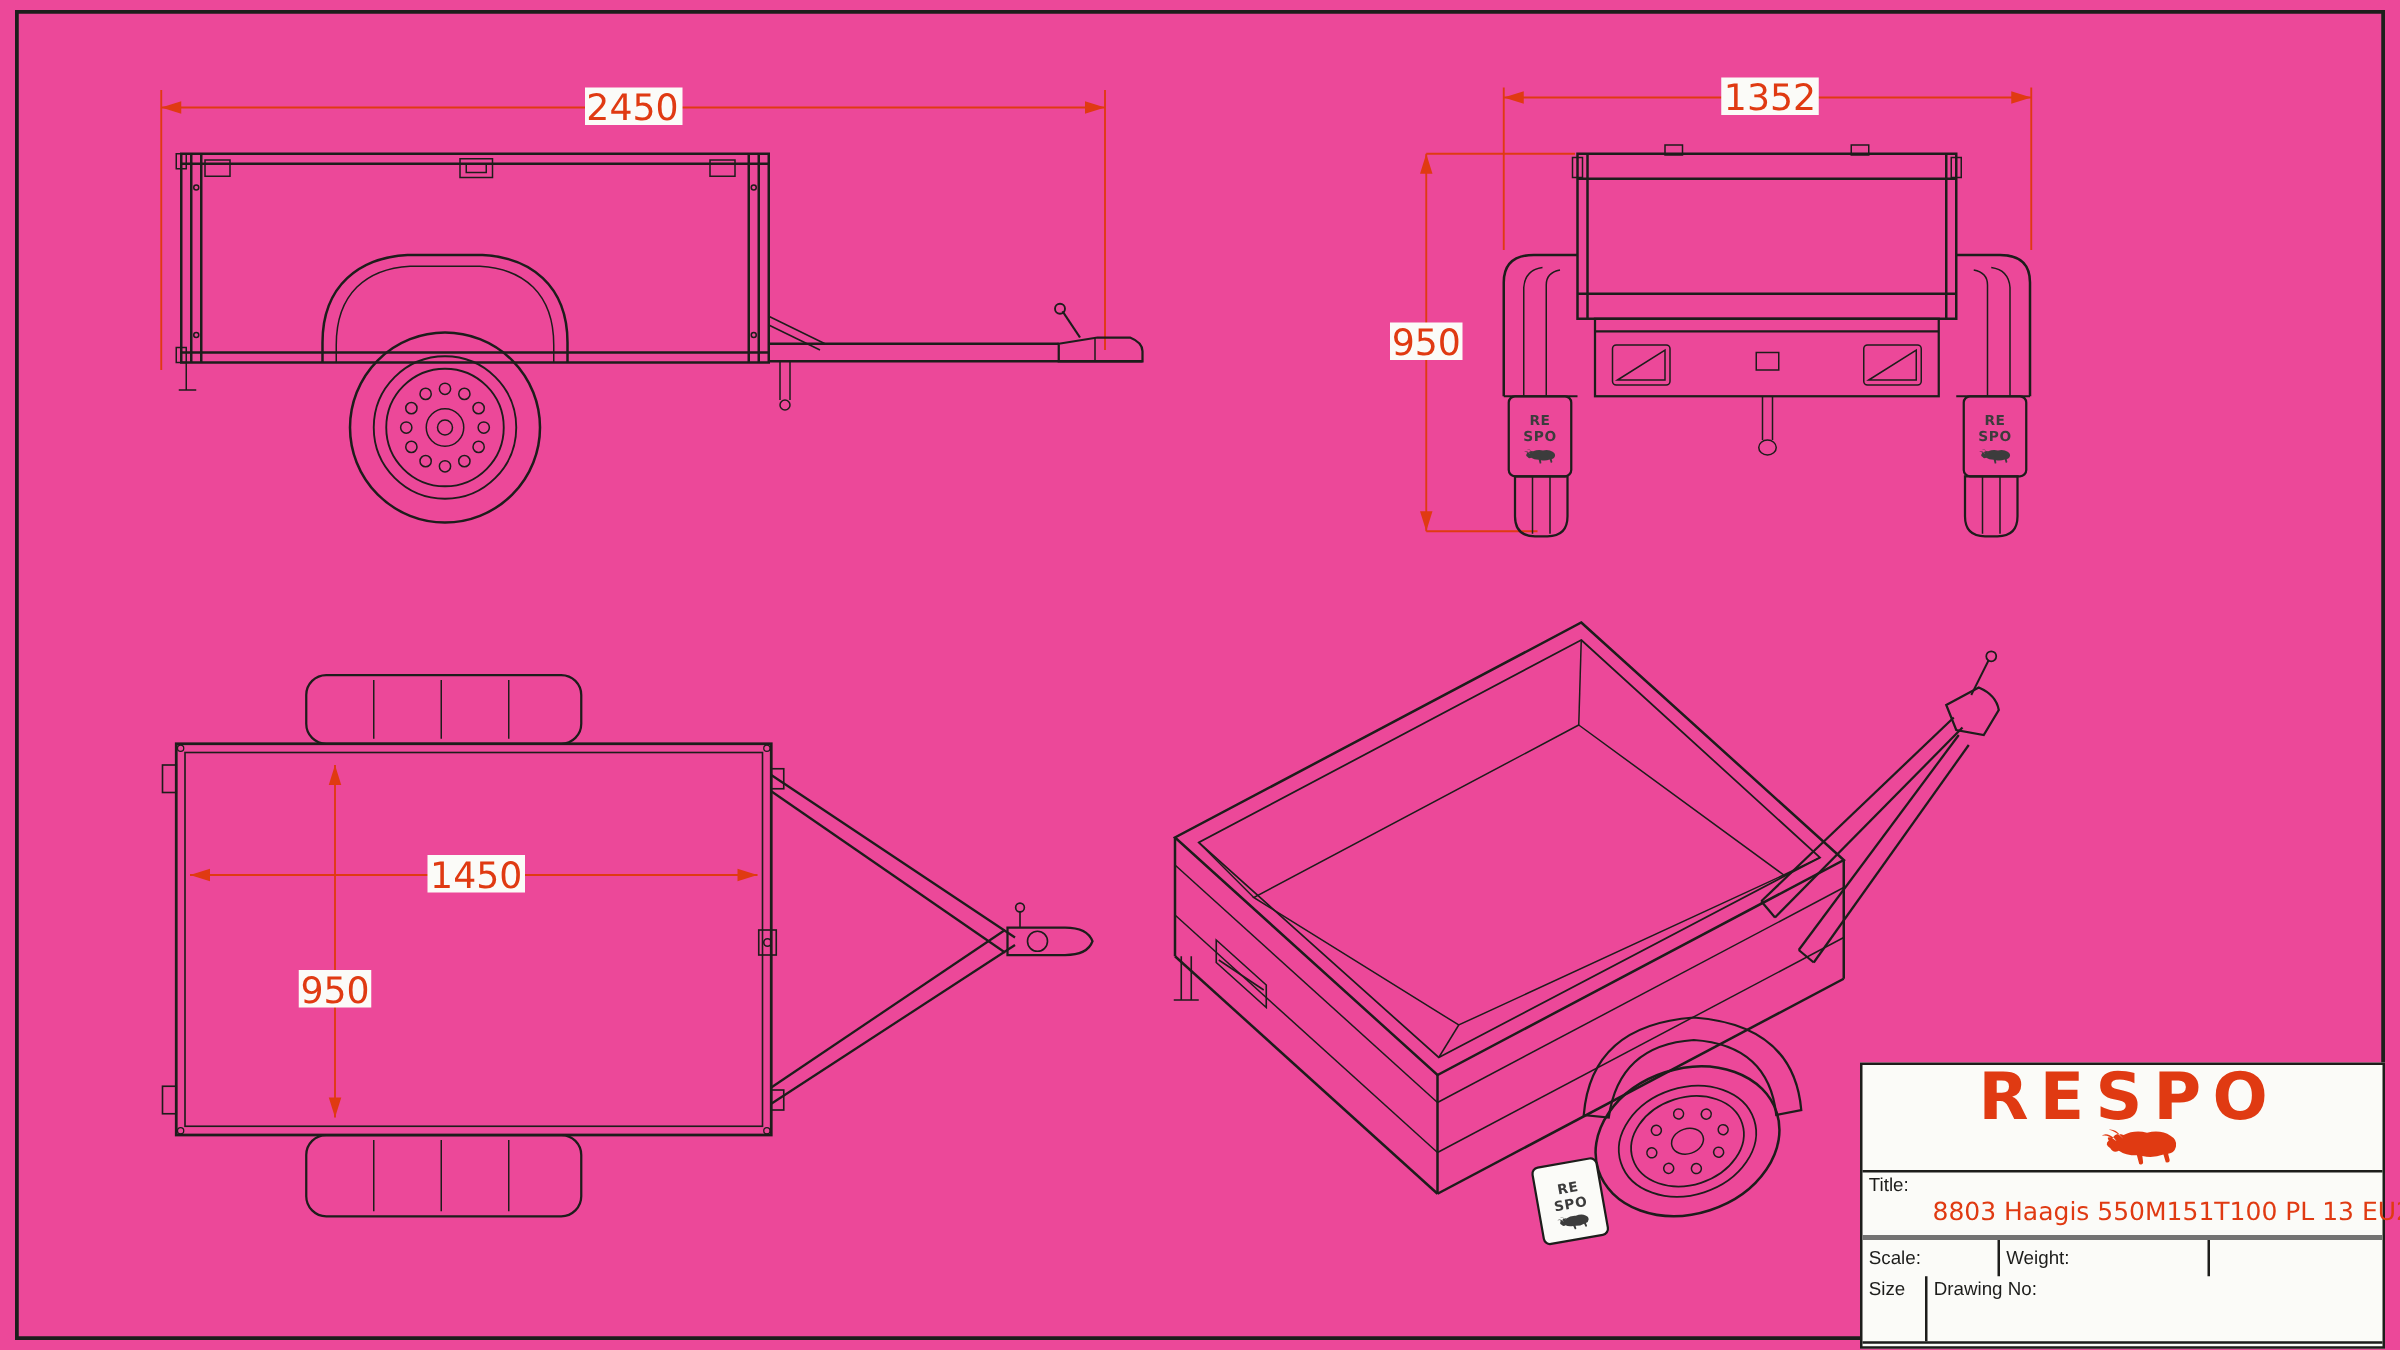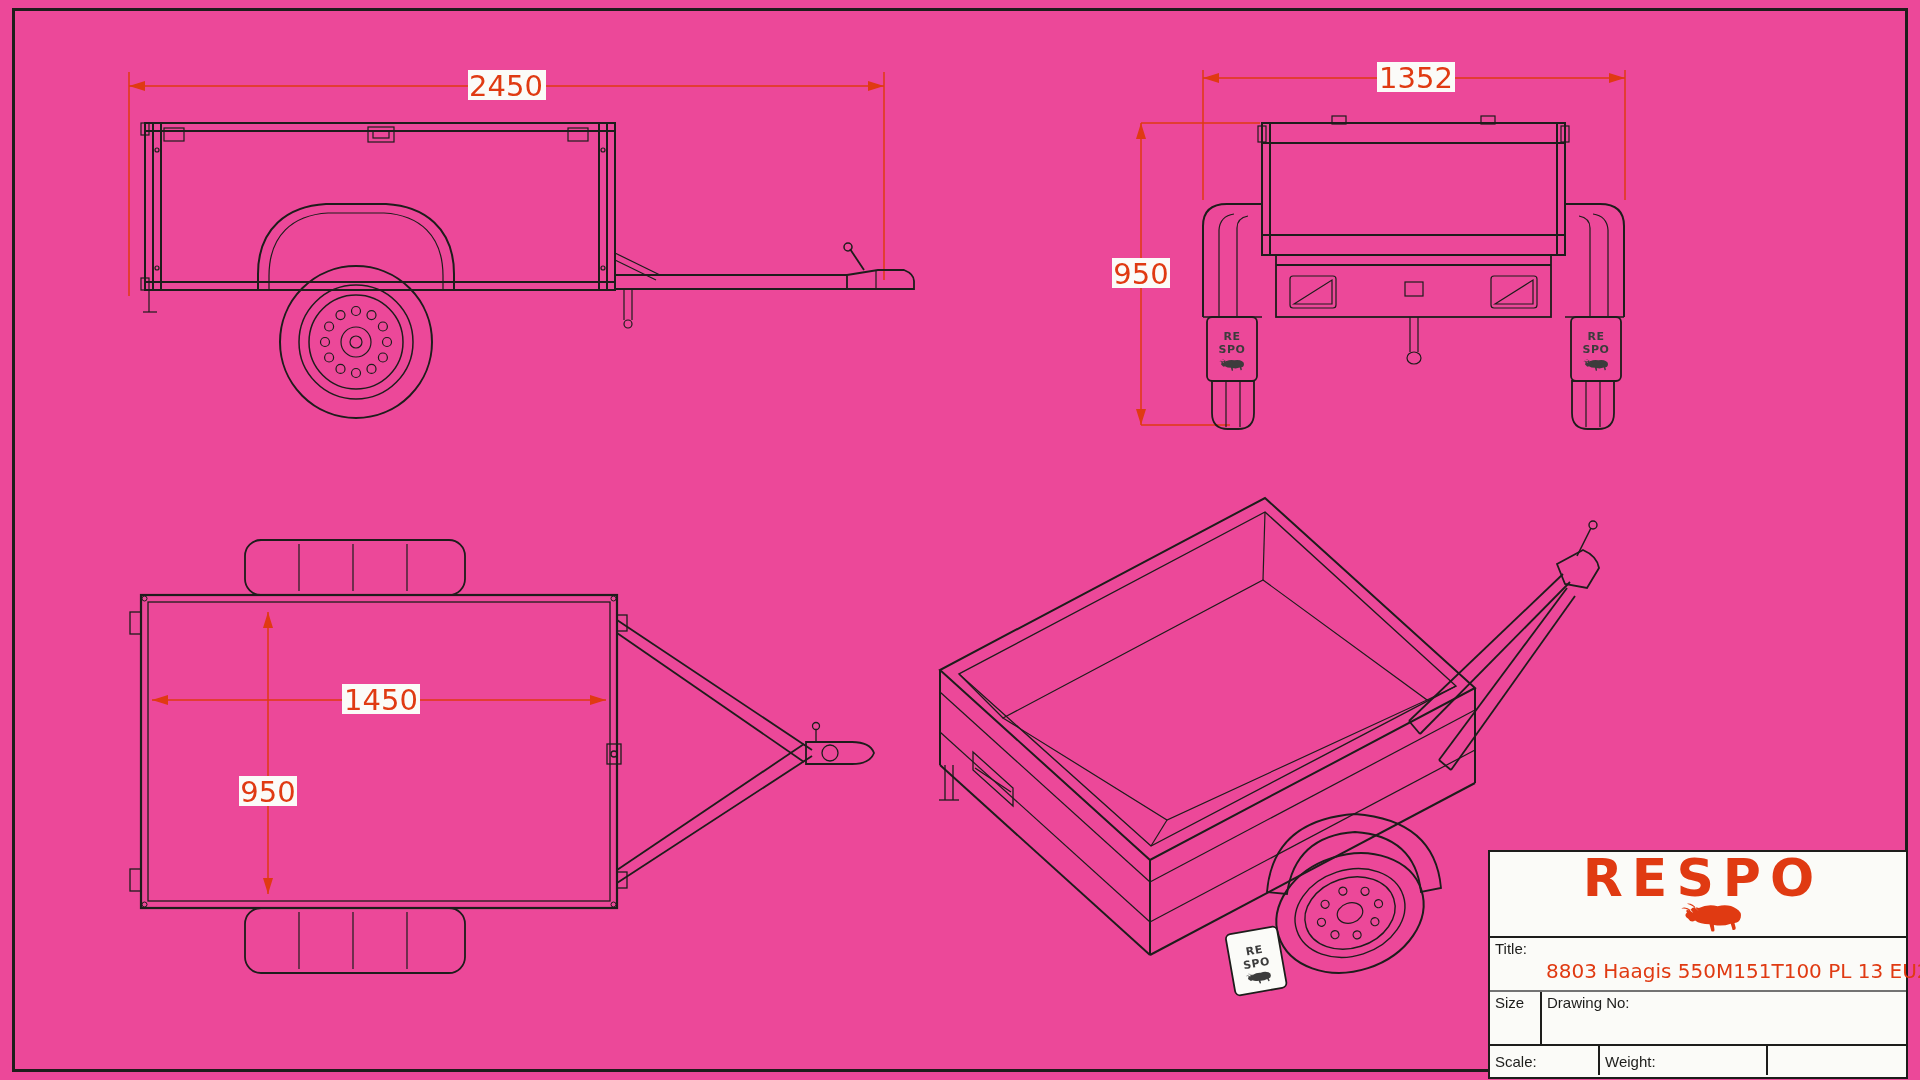--- a/index.html
+++ b/index.html
@@ -35,21 +35,21 @@
     display:flex;flex-direction:column;align-items:center;justify-content:flex-start;
     padding-top:3px;
   }
   .logo-text{
     color:#e03a12;font-size:52px;font-weight:800;letter-spacing:9px;
     line-height:.92;transform:translateX(5px);
     font-family:"DejaVu Sans", sans-serif;
   }
   .logo-bull{width:74px;height:30px;transform:translateX(14px)}
   .tb-title{
-    height:54px;border-bottom:2px solid #737373;position:relative;
+    height:54px;border-bottom:4px solid #737373;position:relative;
   }
   .tb-label{
     position:absolute;top:2px;left:5px;
     font-size:15px;color:#1d1d1b;
   }
   .tb-title-value{
     position:absolute;left:56px;bottom:7px;
     font-size:20px;color:#e03a12;white-space:nowrap;
     font-family:"DejaVu Sans", sans-serif;
   }
@@ -377,32 +377,32 @@
     <div class="tb-logo">
       <div class="logo-text">RESPO</div>
       <svg class="logo-bull" viewBox="0 0 100 48">
         <use href="#bull" fill="#e03a12"></use>
       </svg>
     </div>
     <div class="tb-title">
       <span class="tb-label">Title:</span>
       <span class="tb-title-value">8803 Haagis 550M151T100 PL 13 EU2-</span>
     </div>
-    <div class="tb-row mid">
-      <div class="tb-cell size">
-        <span class="tb-label">Size</span>
-      </div>
-      <div class="tb-cell drawno">
-        <span class="tb-label">Drawing No:</span>
-      </div>
-    </div>
     <div class="tb-row bot">
       <div class="tb-cell scale">
         <span class="tb-label midv">Scale:</span>
       </div>
       <div class="tb-cell weight">
         <span class="tb-label midv">Weight:</span>
       </div>
       <div class="tb-cell rest"></div>
     </div>
+    <div class="tb-row mid">
+      <div class="tb-cell size">
+        <span class="tb-label">Size</span>
+      </div>
+      <div class="tb-cell drawno">
+        <span class="tb-label">Drawing No:</span>
+      </div>
+    </div>
   </div>
 
 </div>
 
 </body></html>

